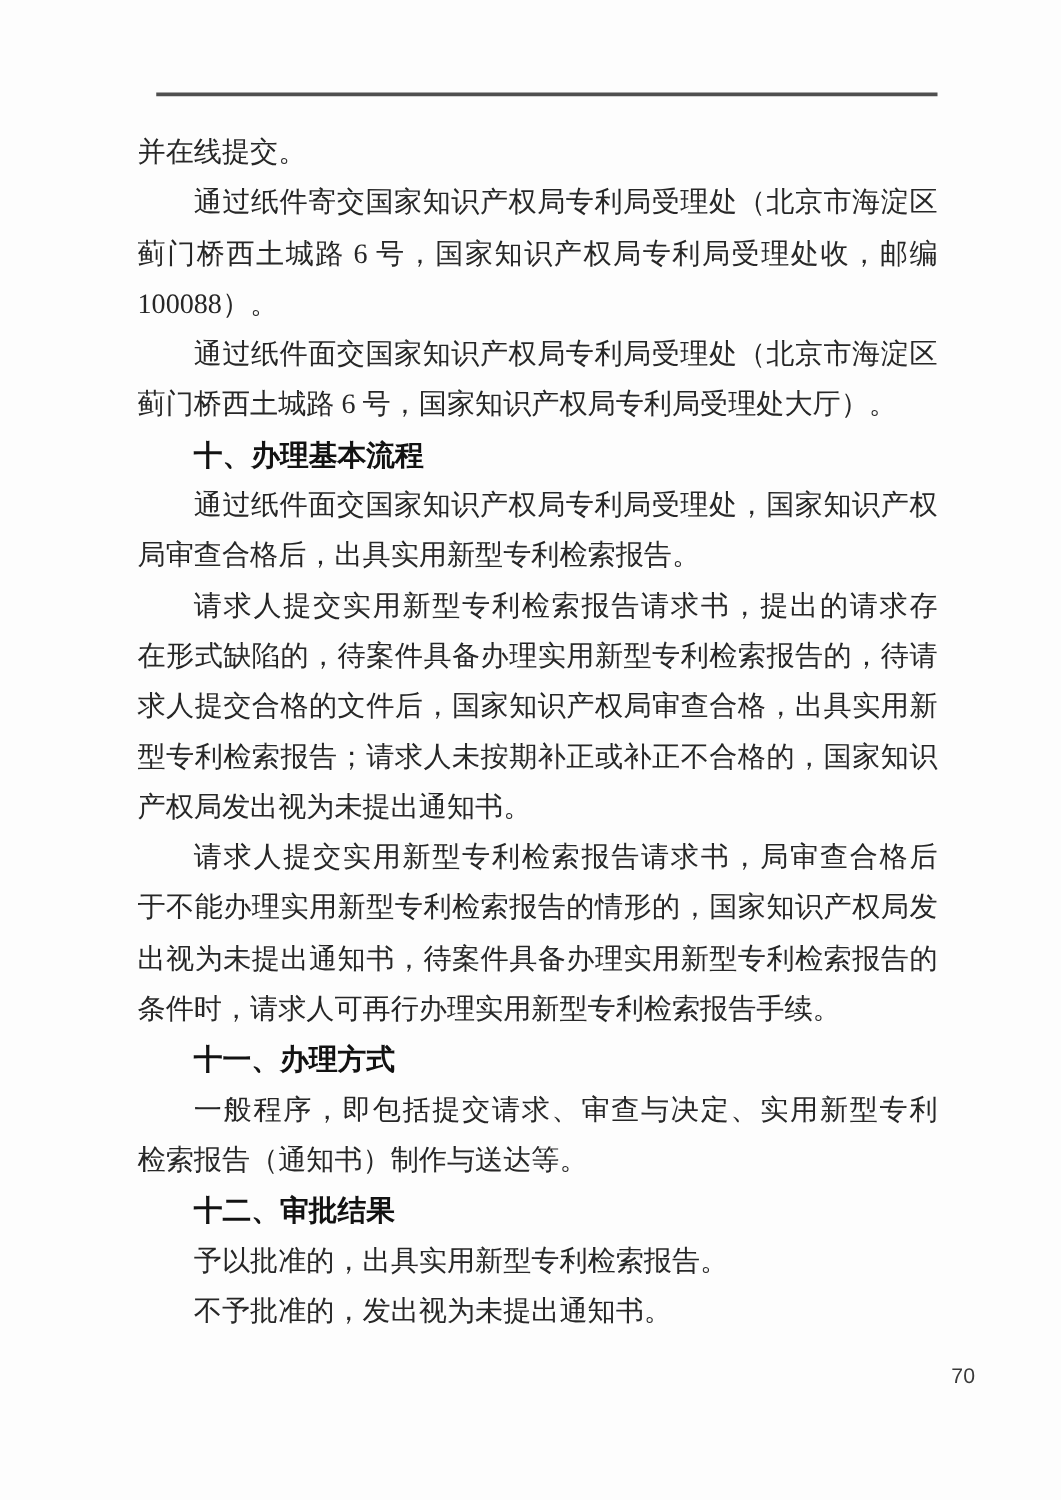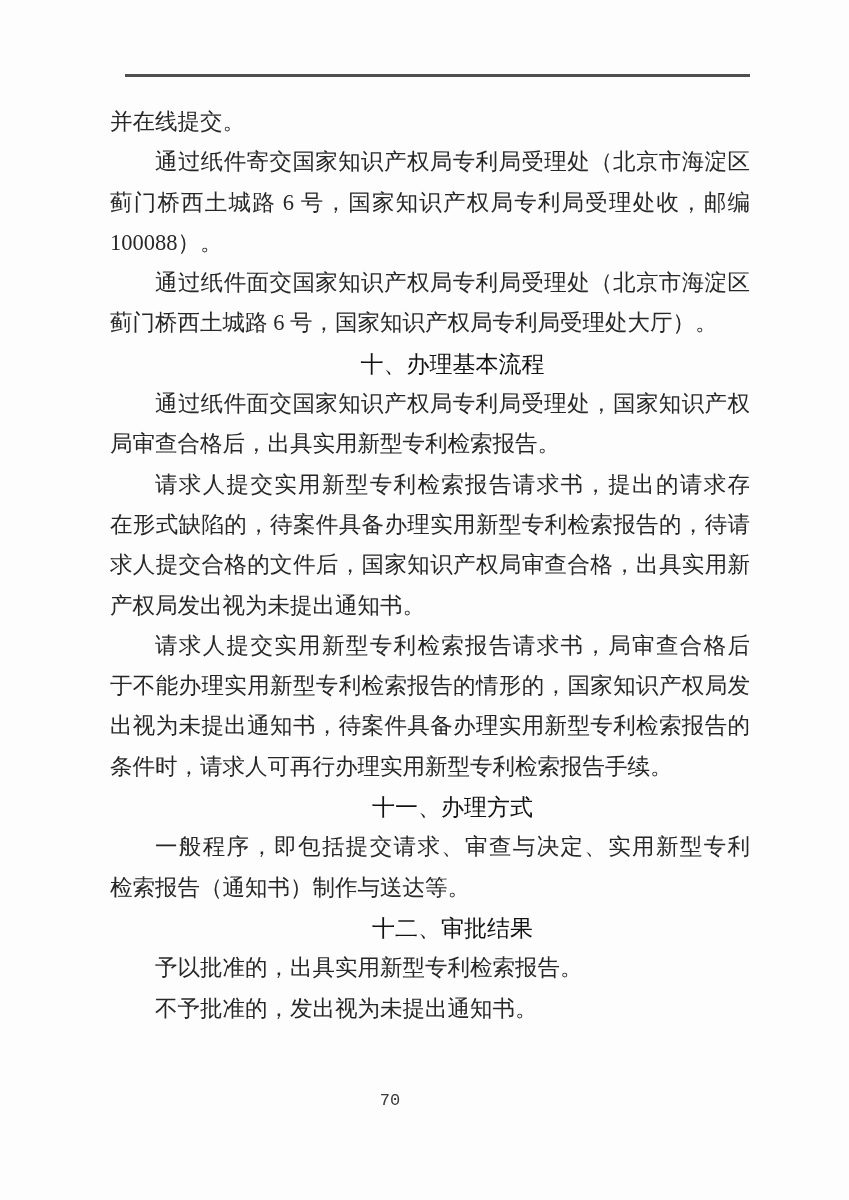--- a/index.html
+++ b/index.html
@@ -33,31 +33,30 @@
     white-space: normal;
     overflow: visible;
   }
   .line.indent { text-indent: 45px; }
   .line.justify {
     text-align: justify;
     text-align-last: justify;
   }
   .line.heading {
     font-family: "Liberation Sans", sans-serif;
-    font-weight: normal;
+    font-weight: bold;
     font-size: 23px;
     color: var(--heading-color, #121212);
-    text-align: center;
   }
   .pagenum {
     position: absolute;
     left: 0; top: 1091px;
     width: 100%;
-    text-align: center;
-    font-family: Liberation Mono, monospace;
+    text-align: right;
+    font-family: Liberation Sans, sans-serif;
     font-size: 17px;
     color: var(--pagenum-color, #3a3a3a);
   }
 </style>
 </head>
 <body style="--page-bg: #fdfdfd; --body-color: #272727; --heading-color: #121212; --rule-color: #4f4f4f; --pagenum-color: #3a3a3a;">
 
 <div class="page">
   <div class="rule"></div>
   <div class="content">
@@ -66,20 +65,21 @@
       <div class="line justify">蓟门桥西土城路 6 号，国家知识产权局专利局受理处收，邮编</div>
       <div class="line">100088）。</div>
       <div class="line indent justify">通过纸件面交国家知识产权局专利局受理处（北京市海淀区</div>
       <div class="line">蓟门桥西土城路 6 号，国家知识产权局专利局受理处大厅）。</div>
       <div class="line indent heading">十、办理基本流程</div>
       <div class="line indent justify">通过纸件面交国家知识产权局专利局受理处，国家知识产权</div>
       <div class="line">局审查合格后，出具实用新型专利检索报告。</div>
       <div class="line indent justify">请求人提交实用新型专利检索报告请求书，提出的请求存</div>
       <div class="line justify">在形式缺陷的，待案件具备办理实用新型专利检索报告的，待请</div>
       <div class="line justify">求人提交合格的文件后，国家知识产权局审查合格，出具实用新</div>
+      <div class="line justify">型专利检索报告；请求人未按期补正或补正不合格的，国家知识</div>
       <div class="line">产权局发出视为未提出通知书。</div>
       <div class="line indent justify">请求人提交实用新型专利检索报告请求书，局审查合格后</div>
       <div class="line justify">于不能办理实用新型专利检索报告的情形的，国家知识产权局发</div>
       <div class="line justify">出视为未提出通知书，待案件具备办理实用新型专利检索报告的</div>
       <div class="line">条件时，请求人可再行办理实用新型专利检索报告手续。</div>
       <div class="line indent heading">十一、办理方式</div>
       <div class="line indent justify">一般程序，即包括提交请求、审查与决定、实用新型专利</div>
       <div class="line">检索报告（通知书）制作与送达等。</div>
       <div class="line indent heading">十二、审批结果</div>
       <div class="line indent">予以批准的，出具实用新型专利检索报告。</div>

